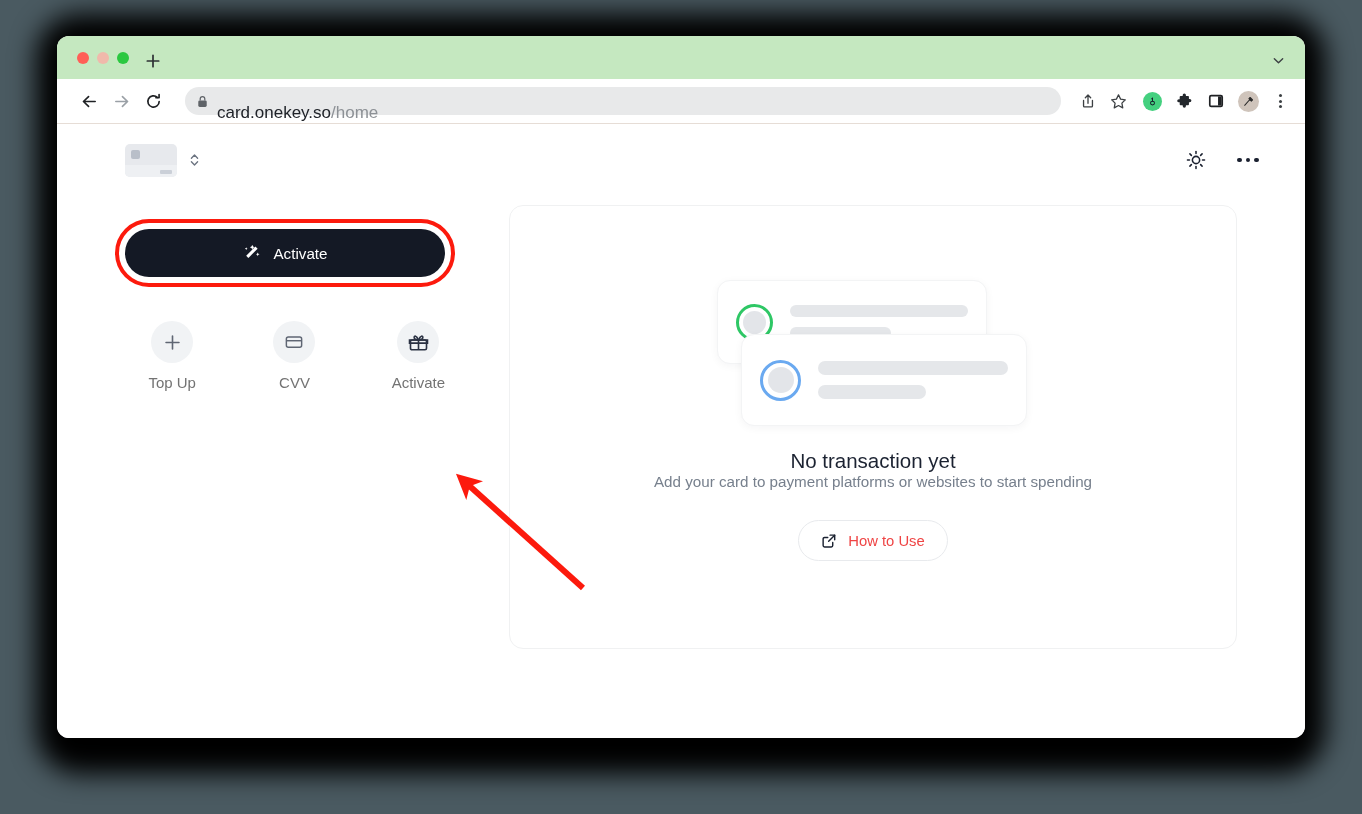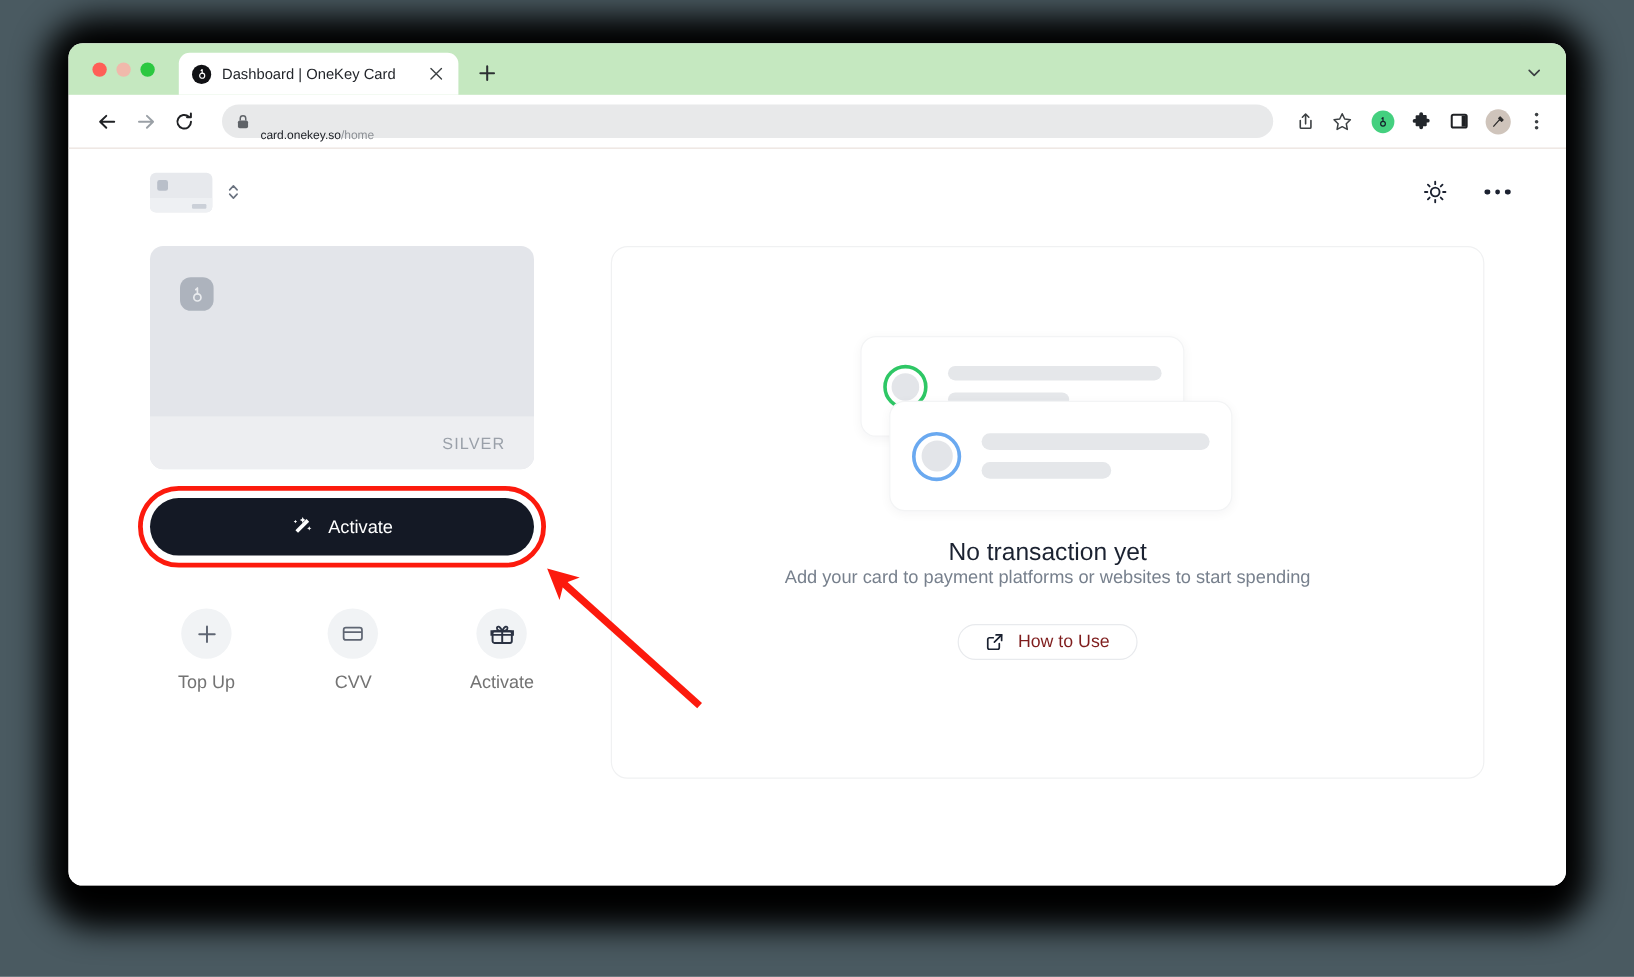--- a/index.html
+++ b/index.html
@@ -123,21 +123,21 @@
     height: 28px;
     background: #e8e9ea;
     border-radius: 14px;
     display: flex;
     align-items: center;
     padding: 0 12px;
     gap: 9px;
     margin: 0 10px 0 14px;
   }
   .omnibox-url {
-    font-size: 10px;
+    font-size: 17px;
     color: #21242a;
     white-space: nowrap;
     margin-top: 24px;
   }
   .omnibox-url .path { color: #8d9196; }
   .omni-action {
     width: 26px; height: 26px;
     display: flex; align-items: center; justify-content: center;
     flex: none;
   }
@@ -335,30 +335,30 @@
     font-weight: normal;
     color: #1b2231;
     margin-top: 4px;
   }
   .empty-sub {
     font-size: 15.2px;
     color: #77808d;
   }
   .howto-btn {
     margin-top: 30px;
-    height: 30px;
+    height: 41px;
     padding: 0 22px;
     border-radius: 21px;
     border: 1px solid #e8eaed;
     background: #ffffff;
     display: flex;
     align-items: center;
     gap: 11px;
     font-size: 14.8px;
-    color: #7f1d1d;
+    color: #ef4444;
     font-family: "Liberation Sans", sans-serif;
     cursor: pointer;
   }
 
   
   #annotation-arrow {
     position: absolute;
     left: 0; top: 0;
     width: 1362px; height: 814px;
     pointer-events: none;
@@ -371,34 +371,20 @@
 
 <div id="browser-window">
 
   <div class="tabstrip">
     <div class="traffic-lights">
       <span class="dot red"></span>
       <span class="dot yellow"></span>
       <span class="dot green"></span>
     </div>
 
-    <div class="tab">
-      <span class="tab-favicon">
-        <svg width="11" height="11" viewBox="0 0 24 24" fill="none">
-          <circle cx="12" cy="15.5" r="4.6" stroke="#fff" stroke-width="2.1"></circle>
-          <path d="M12 11V4.3M10 5.9l2-1.6" stroke="#fff" stroke-width="2.1" stroke-linecap="round"></path>
-        </svg>
-      </span>
-      <span class="tab-title">Dashboard | OneKey Card</span>
-      <span class="tab-close">
-        <svg width="11" height="11" viewBox="0 0 12 12">
-          <path d="M1.2 1.2 L10.8 10.8 M10.8 1.2 L1.2 10.8" stroke="#3c4043" stroke-width="1.25" stroke-linecap="round"></path>
-        </svg>
-      </span>
-    </div>
 
     <div class="newtab-btn">
       <svg width="14" height="14" viewBox="0 0 14 14">
         <path d="M7 1.3V12.7 M1.3 7H12.7" stroke="#2d3033" stroke-width="1.7" stroke-linecap="round"></path>
       </svg>
     </div>
 
     <div class="tabstrip-expander">
       <svg width="13" height="13" viewBox="0 0 14 14">
         <path d="M2.5 5 L7 9.5 L11.5 5" stroke="#3c4043" stroke-width="1.5" fill="none" stroke-linecap="round" stroke-linejoin="round"></path>
@@ -523,31 +509,20 @@
               <i></i>
             </span>
         </span>
       </div>
     </div>
 
     <div class="content">
 
       <div class="left-col">
 
-        <div class="card-visual">
-          <span class="card-logo">
-            <svg width="17" height="17" viewBox="0 0 24 24">
-              <circle cx="12" cy="15.3" r="4.2" stroke="#e9ebee" stroke-width="2" fill="none"></circle>
-              <path d="M12 10.8V4.4M10.1 6.1l1.9-1.7" stroke="#e9ebee" stroke-width="2" stroke-linecap="round"></path>
-            </svg>
-          </span>
-          <span class="card-band">
-            <span class="card-tier">SILVER</span>
-          </span>
-        </div>
 
         <div class="activate-wrap">
           <button class="activate-btn">
             <span style="display:flex;">
               <svg width="20" height="20" viewBox="0 0 22 22">
                 <path d="M14.8 3.9 L17.2 6.3 L7.0 16.5 L4.6 14.1 Z" fill="#ffffff"></path>
                 <path d="M11.3 2.0 l0.85 1.9 1.9 0.85 -1.9 0.85 -0.85 1.9 -0.85 -1.9 -1.9 -0.85 1.9 -0.85 z" fill="#ffffff"></path>
                 <path d="M17.3 10.4 l0.62 1.4 1.4 0.62 -1.4 0.62 -0.62 1.4 -0.62 -1.4 -1.4 -0.62 1.4 -0.62 z" fill="#ffffff"></path>
                 <path d="M4.6 4.6 l0.5 1.12 1.12 0.5 -1.12 0.5 -0.5 1.12 -0.5 -1.12 -1.12 -0.5 1.12 -0.5 z" fill="#ffffff"></path>
               </svg>

